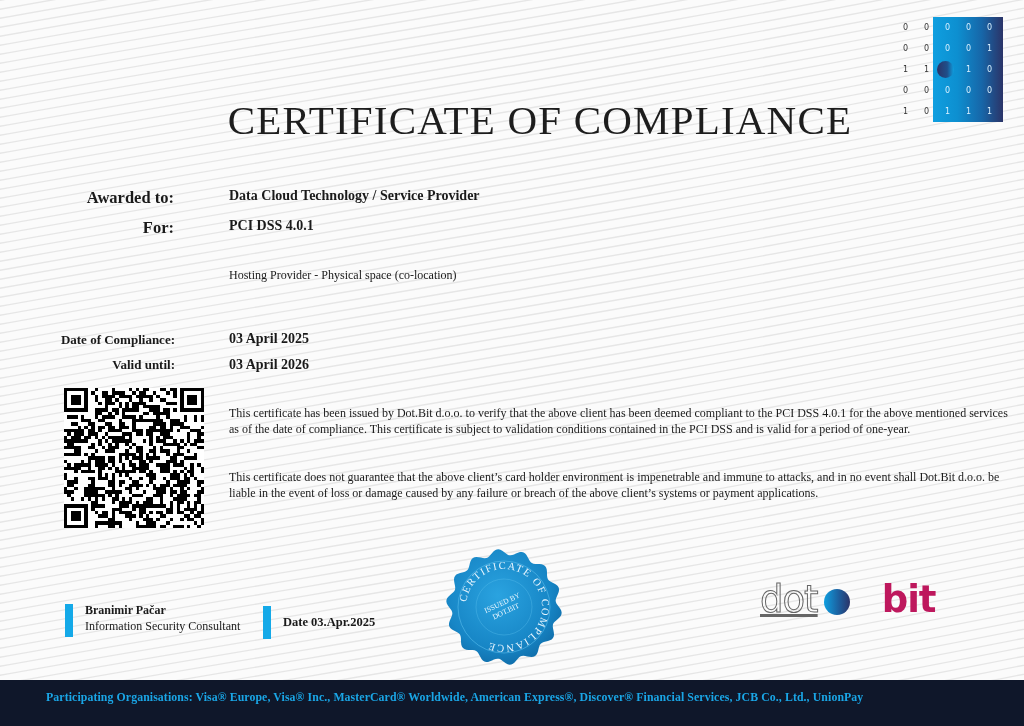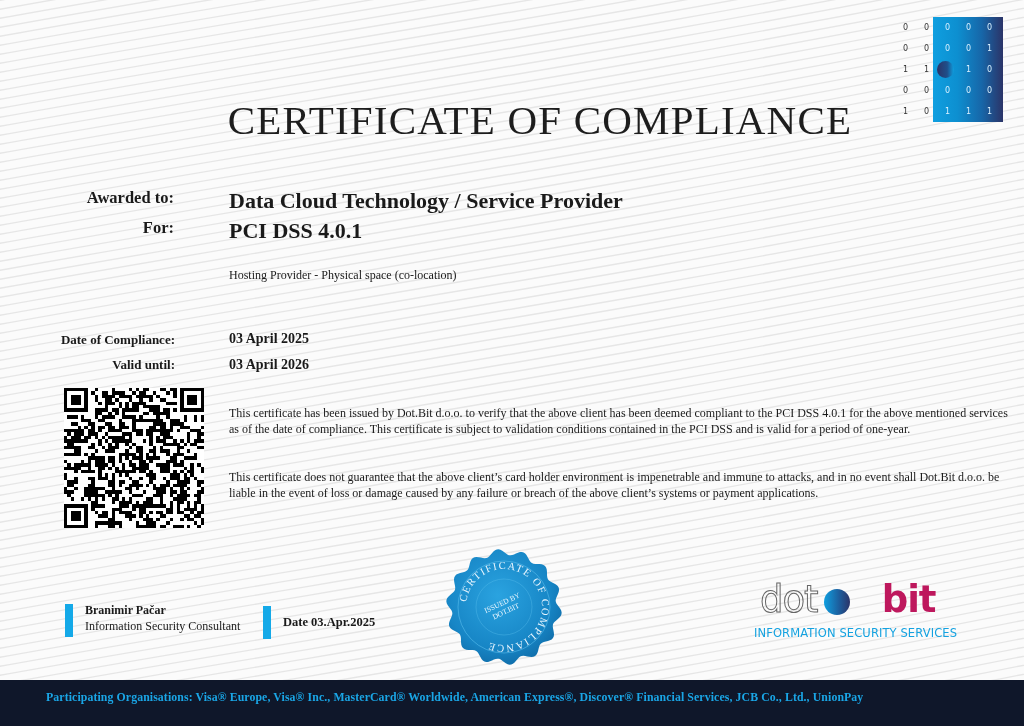--- a/index.html
+++ b/index.html
@@ -33,21 +33,21 @@
       position: absolute; left: 937px; top: 61px; width: 17px; height: 17px; border-radius: 50%;
       background: linear-gradient(90deg, #2b3468 0%, #1f4f8a 60%, #0f9fe0 100%);
     }
 
     .title {
       left: 0; width: 1080px; top: 96px; text-align: center;
       font-size: 41px; letter-spacing: 1.2px; font-weight: normal; color: #1d1d1d;
     }
 
     .label-bold { font-weight: bold; font-size: 16.5px; text-align: right; }
-    .value-bold { font-weight: bold; font-size: 22px; }
+    .value-bold { font-weight: bold; font-size: 14px; }
     .awarded-label { left: 40px; width: 134px; top: 188px; }
     .awarded-value { left: 229px; top: 188px; }
     .for-label { left: 40px; width: 134px; top: 218px; }
     .for-value { left: 229px; top: 218px; }
     .scope { left: 229px; top: 268px; font-size: 12px; }
 
     .small-label { font-weight: bold; font-size: 13px; text-align: right; }
     .small-value { font-weight: bold; font-size: 14px; }
     .doc-label { left: 20px; width: 155px; top: 332px; }
     .doc-value { left: 229px; top: 331px; }
@@ -66,21 +66,21 @@
     .sig-name { left: 85px; top: 603px; font-size: 12px; font-weight: bold; }
     .sig-role { left: 85px; top: 619px; font-size: 12px; }
     .sig-date { left: 283px; top: 615px; font-size: 12.5px; font-weight: bold; text-align: center; }
 
     .seal { left: 444px; top: 544px; width: 120px; height: 126px; }
 
     .brand { left: 760px; top: 580px; width: 210px; }
     .brand-logo { display: flex; align-items: center; height: 40px; }
     .dot-word {
       font-family: "DejaVu Sans", sans-serif; font-size: 37px; font-weight: normal;
-      color: transparent; -webkit-text-stroke: 1px #666; letter-spacing: -1px; line-height: 40px;
+      color: transparent; -webkit-text-stroke: 1px #666; letter-spacing: -1px; line-height: 40px; text-decoration: underline;
     }
     .brand-dot {
       display: inline-block; width: 26px; height: 26px; border-radius: 50%; margin: 4px 4px 0 6px;
       background: linear-gradient(90deg, #0f9fe0 0%, #1d5c9b 60%, #2b3468 100%);
     }
     .bit-word {
       font-family: "DejaVu Sans", sans-serif; font-size: 37px; font-weight: bold;
       color: #be185d; letter-spacing: -1px; line-height: 40px; margin-left: 28px;
     }
     .brand-tagline {
@@ -1074,18 +1074,17 @@
     <text x="60" y="70" text-anchor="middle" font-family="Liberation Serif, serif" font-size="7.5" fill="#e8f6ff" id="seal-inner-2">DOT.BIT</text>
   </g>
 </svg>
 
 <div class="layer brand">
   <div class="brand-logo">
     <span class="dot-word">dot</span>
     <span class="brand-dot"></span>
     <span class="bit-word">bit</span>
   </div>
-  <div class="brand-tagline">INFORMATION SECURITY SERVICES</div>
 </div>
 
 <div class="footer">
   <div class="footer-text">Participating Organisations: Visa® Europe, Visa® Inc., MasterCard® Worldwide, American Express®, Discover® Financial Services, JCB Co., Ltd., UnionPay</div>
 </div>
 
 </body></html>

